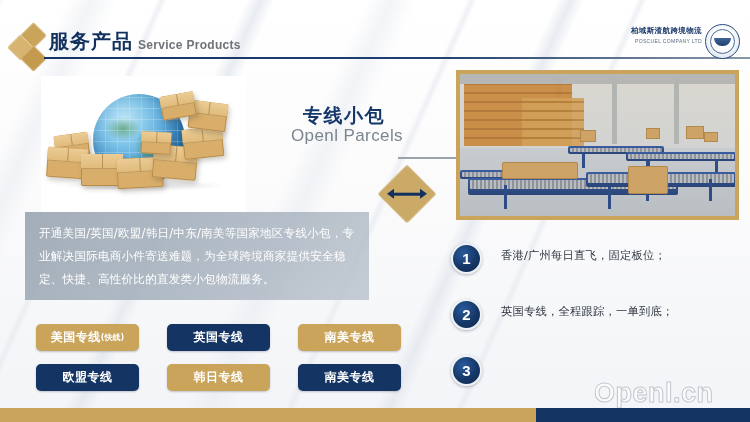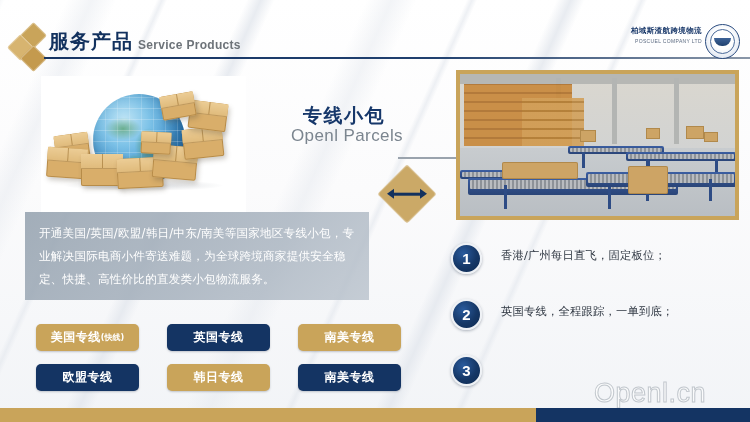--- a/index.html
+++ b/index.html
@@ -215,21 +215,21 @@
   }
   .pt-text{
     position:absolute;left:50px;top:5px;
     font-size:11.3px;color:#2f3742;letter-spacing:.2px;
     font-family:"DejaVu Sans","Liberation Sans",sans-serif;
   }
 
   
   .watermark{
     position:absolute;left:594px;top:378px;
-    font-size:27px;font-weight:normal;letter-spacing:.5px;
+    font-size:27px;font-weight:bold;letter-spacing:.5px;
     color:rgba(255,255,255,.55);
     -webkit-text-stroke:1px rgba(150,158,168,.55);
     font-family:"Liberation Sans","DejaVu Sans",sans-serif;
     white-space:nowrap;
   }
 
   
   .footer{position:absolute;left:0;bottom:0;width:750px;height:14px;}
   .footer .gold{position:absolute;left:0;bottom:0;width:536px;height:14px;background:#c9a45a;}
   .footer .navy{position:absolute;left:536px;bottom:0;width:214px;height:14px;background:#143463;}

